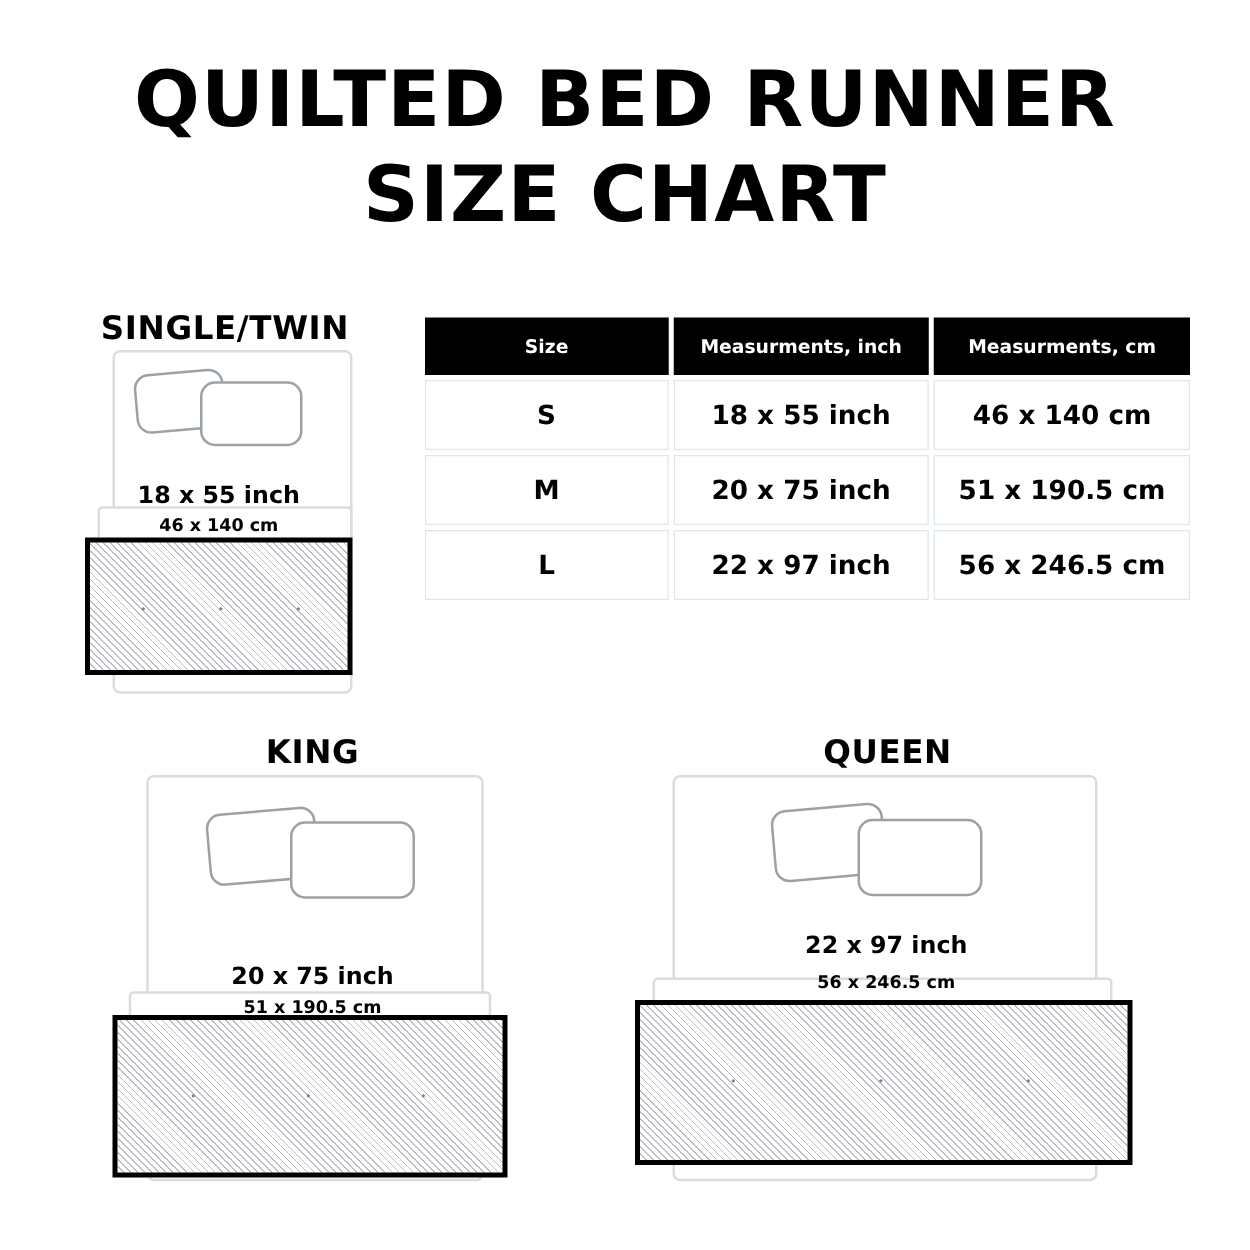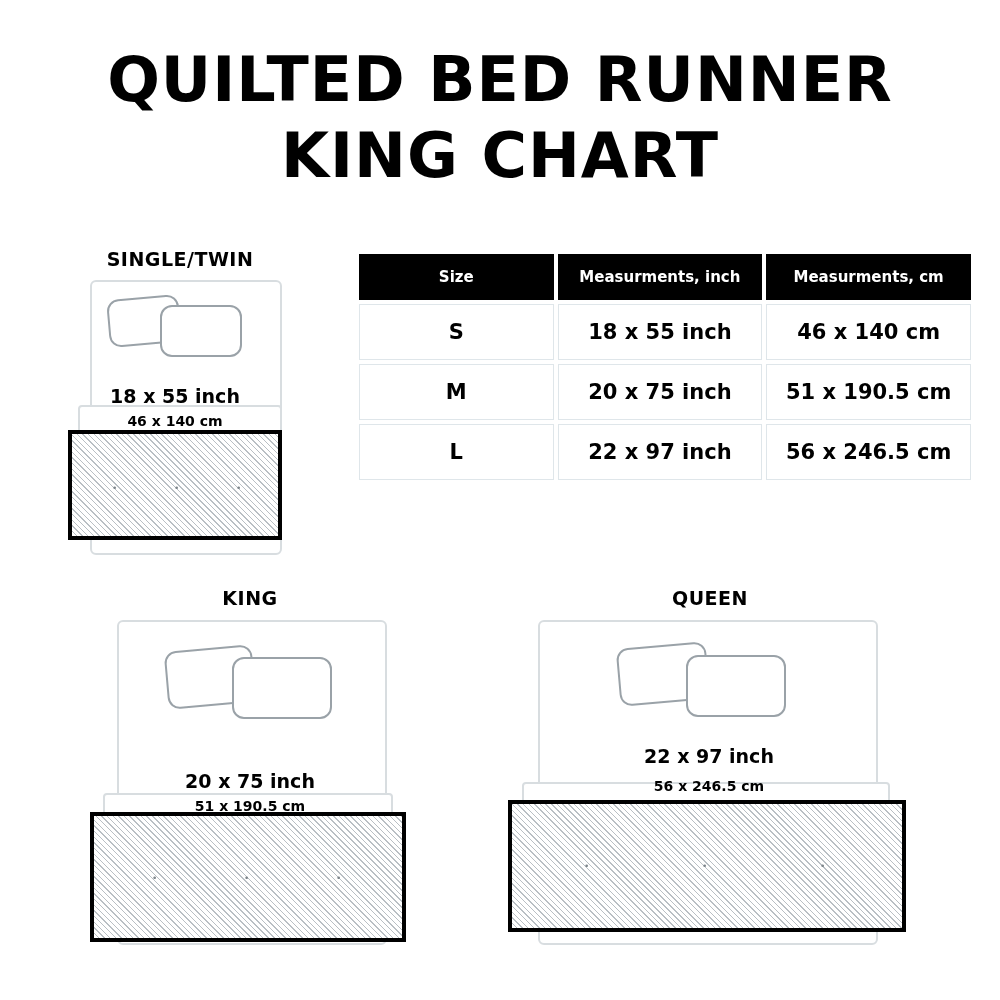--- a/index.html
+++ b/index.html
@@ -30,30 +30,30 @@
     font-size: 62px;
     letter-spacing: 1px;
     line-height: 76px;
     color: #000000;
   }
 
   
   .section-label {
     position: absolute;
     font-weight: bold;
-    font-size: 19px;
+    font-size: 26px;
     letter-spacing: 0.5px;
     color: #000000;
     text-align: center;
   }
 
   
   .size-table {
     position: absolute;
-    left: 355px;
+    left: 336px;
     top: 250px;
     width: 620px;
     border-collapse: separate;
     border-spacing: 4px;
   }
   .size-table th {
     background: #000000;
     color: #ffffff;
     font-size: 15px;
     font-weight: bold;
@@ -129,21 +129,21 @@
     font-size: 14px;
     color: #000000;
     text-align: center;
   }
 </style>
 </head>
 <body>
 
 <div class="title-block">
   <div class="title-line">QUILTED BED RUNNER</div>
-  <div class="title-line">KING CHART</div>
+  <div class="title-line">SIZE CHART</div>
 </div>
 
 <table class="size-table">
   <thead>
     <tr>
       <th class="size-col">Size</th>
       <th class="meas-col">Measurments, inch</th>
       <th class="meas-col">Measurments, cm</th>
     </tr>
   </thead>

